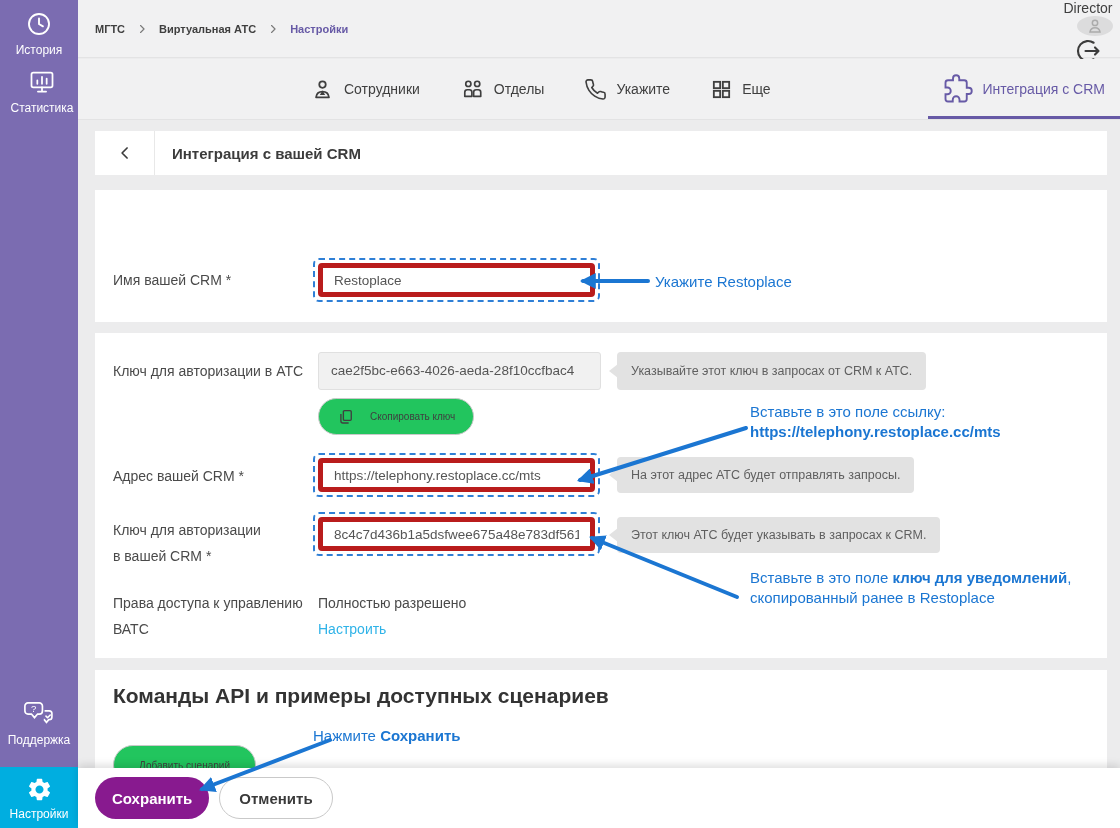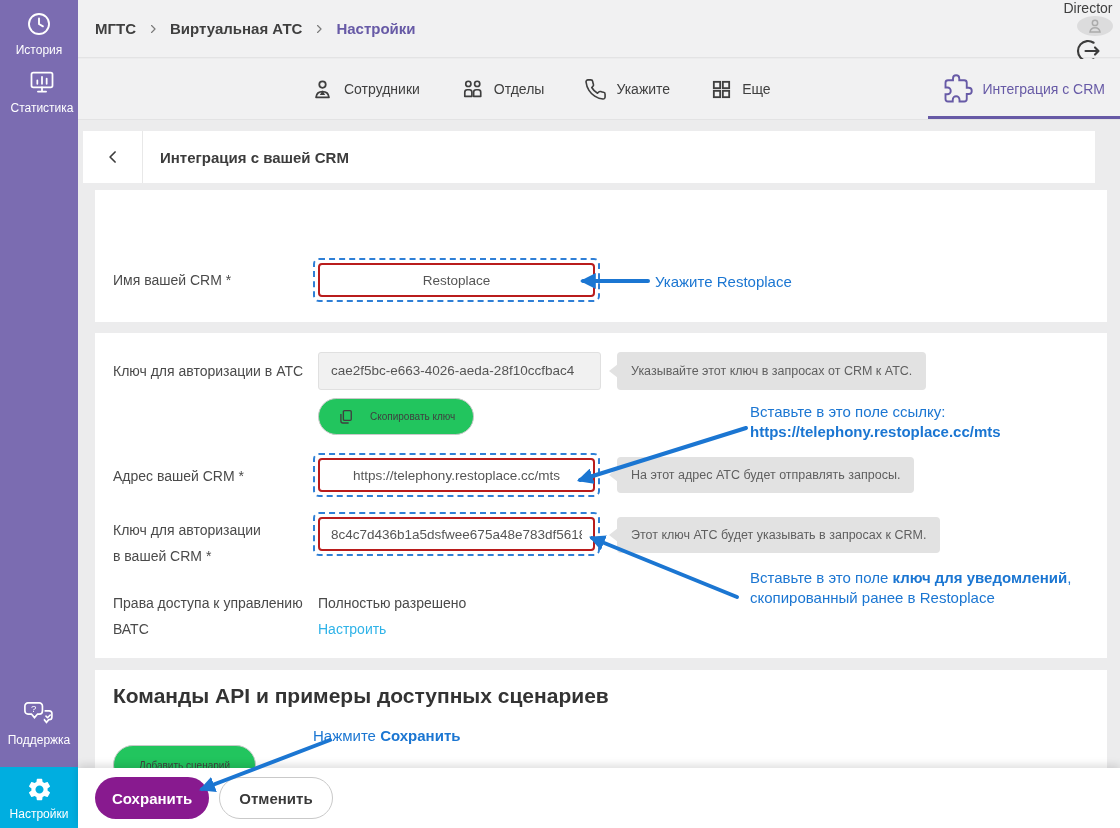--- a/index.html
+++ b/index.html
@@ -9,52 +9,52 @@
   
   .sidebar { position:absolute; left:0; top:0; width:78px; height:828px; background:#7B6CB1; z-index:5; }
   .side-item { position:absolute; left:0; width:78px; display:flex; flex-direction:column; align-items:center; gap:5px; color:#fff; font-size:12px; cursor:pointer; }
   #si-history { top:10px; }
   #si-stats { top:68px;padding-left:6px; }
   #si-support { top:698px; }
   #si-settings { top:767px; height:61px; background:#00AEE0; padding-top:9px; gap:4px; }
 
   
   .header { position:absolute; left:78px; top:0; width:1042px; height:58px; background:#F1F1F2; border-bottom:1px solid #E3E3E4; display:flex; align-items:center; padding-left:17px; z-index:4; }
-  .crumb { font-size:15px; font-weight:600; color:#3F3F3F; cursor:pointer; }
+  .crumb { font-size:11px; font-weight:600; color:#3F3F3F; cursor:pointer; }
   .crumb.current { color:#675AA6; }
   .crumb-sep { margin:0 10px; display:flex; align-items:center; }
   .header-right { margin-left:auto; display:flex; align-items:center; height:100%;flex-direction:column; }
   .user-name { font-size:14px; color:#3F3F3F; }
   .avatar { width:36px; height:36px; border-radius:50%; background:#DCDCDD; display:flex; align-items:center; justify-content:center; margin-left:14px; cursor:pointer; }
   .header-div { width:1px; height:58px; background:#E0E0E1; margin-left:18px; }
   .logout-btn { width:64px; height:100%; display:flex; align-items:center; justify-content:center; cursor:pointer; background:none; border:none; }
 
   
   .tabbar { position:absolute; left:78px; top:59px; width:1042px; height:61px; background:#F1F1F2; border-bottom:1px solid #E3E3E4; display:flex; align-items:center; padding-left:232px; z-index:4; }
   .tab { display:flex; align-items:center; gap:9px; margin-right:40px; font-size:14px; color:#3F3F3F; cursor:pointer; height:100%; }
   .tab-crm { margin-left:auto; margin-right:0; position:relative; padding:0 15px; color:#675AA6; }
   .tab-crm::after { content:""; position:absolute; left:0; right:0; bottom:0; height:3px; background:#675AA6; }
 
   
-  .subheader { position:absolute; left:83px; top:131px; width:1012px; height:52px; background:#fff; display:flex; align-items:center; z-index:2; }
+  .subheader { position:absolute; left:95px; top:131px; width:1012px; height:44px; background:#fff; display:flex; align-items:center; z-index:2; }
   .back-btn { width:60px; height:100%; display:flex; align-items:center; justify-content:center; border:none; background:none; cursor:pointer; border-right:1px solid #E8E8E8; }
   .subheader-title { margin-left:17px; font-size:15px; font-weight:600; color:#3C3C3C; }
 
   
   .card { position:absolute; left:95px; width:1012px; background:#fff; z-index:1; }
   #card1 { top:190px; height:132px; }
   #card2 { top:333px; height:325px; }
   #card3 { top:670px; height:98px; }
   .card h1, .card h2 { position:absolute; left:18px; font-size:21px; font-weight:700; color:#333; }
   .f-label { position:absolute; left:18px; font-size:14px; color:#4A4A4A; }
   .f-value { position:absolute; left:223px; font-size:14px; color:#4A4A4A; }
   .f-link { position:absolute; left:223px; font-size:14px; color:#2FB3E8; cursor:pointer; }
 
   .dashed { position:absolute; left:218px; width:287px; height:44px; border:2px dashed #2F7FD6; border-radius:6px; padding:3px; background:#fff; }
-  .dashed input { width:100%; height:34px; border:2px solid #b91c1c; border-radius:4px; padding:0 11px; font-size:13.5px; color:#555; font-family:inherit; outline:none; white-space:nowrap; overflow:hidden;text-align:center; }
+  .dashed input { width:100%; height:34px; border:5px solid #b91c1c; border-radius:4px; padding:0 11px; font-size:13.5px; color:#555; font-family:inherit; outline:none; white-space:nowrap; overflow:hidden; }
 
   .ro-field { position:absolute; left:223px; width:283px; height:38px; background:#F1F1F1; border:1px solid #E0E0E0; border-radius:3px; line-height:36px; padding:0 12px; font-size:13.5px; color:#555; white-space:nowrap; overflow:hidden; }
 
   .tooltip { position:absolute; left:522px; height:38px; background:#E2E2E2; border-radius:4px; display:flex; align-items:center; padding:0 14px; font-size:12.5px; color:#5F5F5F; white-space:nowrap; }
   .tooltip::before { content:""; position:absolute; left:-8px; top:50%; transform:translateY(-50%); border-top:7px solid transparent; border-bottom:7px solid transparent; border-right:9px solid #E2E2E2; }
 
   .pill { display:inline-flex; align-items:center; justify-content:center; gap:15px; border-radius:20px; border:1px solid #C9C9C9; background:#22c55e; font-size:10px; color:#3F3F3F; font-family:inherit; cursor:pointer; }
   .copy-btn { position:absolute; left:223px; top:65px; height:37px; padding:0 18px; }
   .add-btn { position:absolute; left:18px; top:75px; width:143px; height:40px; }
 

